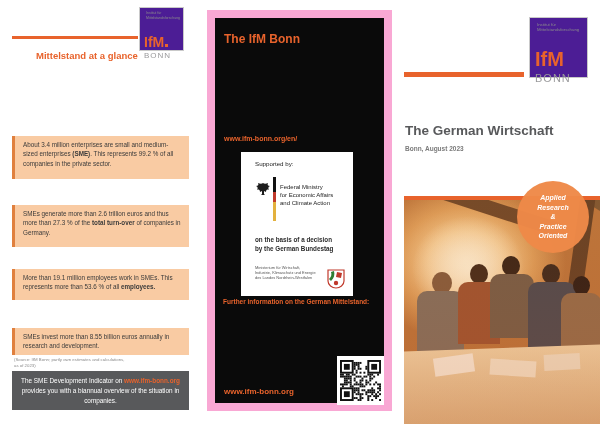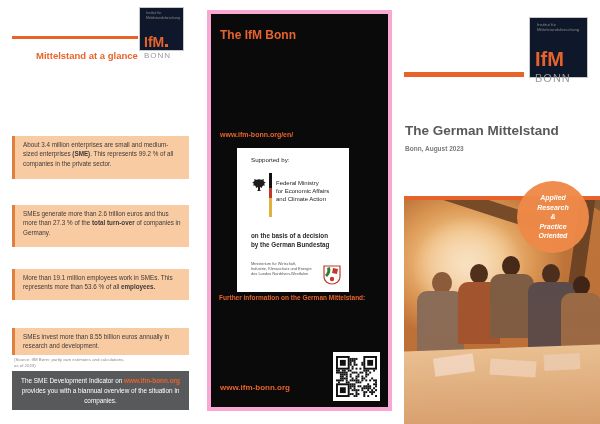--- a/index.html
+++ b/index.html
@@ -2,21 +2,21 @@
 <html><head>
 <meta charset="utf-8">
 <style>
   * { margin:0; padding:0; box-sizing:border-box; }
   html,body { width:600px; height:424px; background:#ffffff; font-family:"Liberation Sans", sans-serif; overflow:hidden; }
   .page { position:relative; width:600px; height:424px; background:#ffffff; }
   .abs { position:absolute; }
 
   
   .rule-left { left:12px; top:36px; width:126px; height:3px; background:#E8632C; }
-  .logo { background:#0f172a; border:1px solid #c9c9c9; }
+  .logo { background:#4c1d95; border:1px solid #c9c9c9; }
   .logo-sm { left:139px; top:7px; width:45px; height:44px; padding:3px 0 0 4px; }
   .logo-lg { left:529px; top:17px; width:59px; height:61px; padding:4px 0 0 5px; }
   .logo-top { display:flex; align-items:flex-start; gap:2px; }
   .logo-bullet { display:inline-block; width:3px; height:3px; margin-top:1px; }
   .logo-sm .logo-bullet { background:#C0392B; }
   .logo-lg .logo-bullet { background:#9A9A9A; }
   .logo-inst { color:#8B8B8B; line-height:1.25; font-size:7px; transform:scale(.5); transform-origin:left top; white-space:nowrap; }
   .logo-lg .logo-inst { transform:scale(.62); }
   .logo-name { color:#E8632C; font-weight:bold; line-height:1; }
   .logo-sm .logo-name { font-size:14px; margin-top:6px; }
@@ -37,21 +37,21 @@
   .box-4 { top:328px; height:27px; }
 
   .source-note { left:14px; top:357px; width:300px; font-size:7px; color:#8A8A8A; line-height:1.3;
                  transform:scale(.62); transform-origin:left top; }
 
   .indicator-box { left:12px; top:371px; width:177px; height:39px; background:#58595B; color:#fff;
                    font-size:6.4px; line-height:1.55; text-align:center; padding:5px 8px; }
   .indicator-box .lnk { color:#E8632C; font-weight:bold; }
 
   
-  .mid { left:207px; top:10px; width:185px; height:401px; background:#0A0A0A; border:4px solid #f9a8d4; }
+  .mid { left:207px; top:10px; width:185px; height:401px; background:#0A0A0A; border:8px solid #f9a8d4; }
   .mid-in { position:absolute; inset:0; }
   .h-mid { left:9px; top:14px; font-size:12px; font-weight:bold; color:#E8632C; }
   .mid-link { left:9px; top:117px; font-size:7px; font-weight:bold; color:#E8632C; }
   .support-box { left:26px; top:134px; width:112px; height:144px; background:#fff; padding:8px 6px 6px 14px; }
   .support-label { font-size:6.2px; color:#222; }
   .bund-row { display:flex; margin-top:10px; }
   .flag-stripe { width:3px; height:44px; margin:0 4px 0 2px;
                  background:linear-gradient(180deg,#111 0 34%,#C0392B 34% 56%,#E3B13E 56% 100%); }
   .bund-text { font-size:6px; line-height:1.35; color:#1d1d1d; padding-top:6px; }
   .decision { margin-top:14px; font-size:6.3px; line-height:1.45; color:#2b2b2b; font-weight:bold; }
@@ -335,21 +335,21 @@
         <span class="logo-inst">
           <div>Institut für</div>
           <div>Mittelstandsforschung</div>
         </span>
       </div>
       <div class="logo-name">IfM</div>
       <div class="logo-city">BONN</div>
     </div>
 
     <div class="abs rule-r1"></div>
-    <h1 class="abs h-right">The German Mittelstand</h1>
+    <h1 class="abs h-right">The German Wirtschaft</h1>
     <div class="abs sub-right">Bonn, August 2023</div>
     <div class="abs rule-r2"></div>
 
     <div class="abs photo">
       <div class="beam1"></div>
       <div class="beam2"></div>
       <div class="beam3"></div>
       <div class="glow"></div>
       <div class="head h1"></div>
       <div class="body b1"></div>

